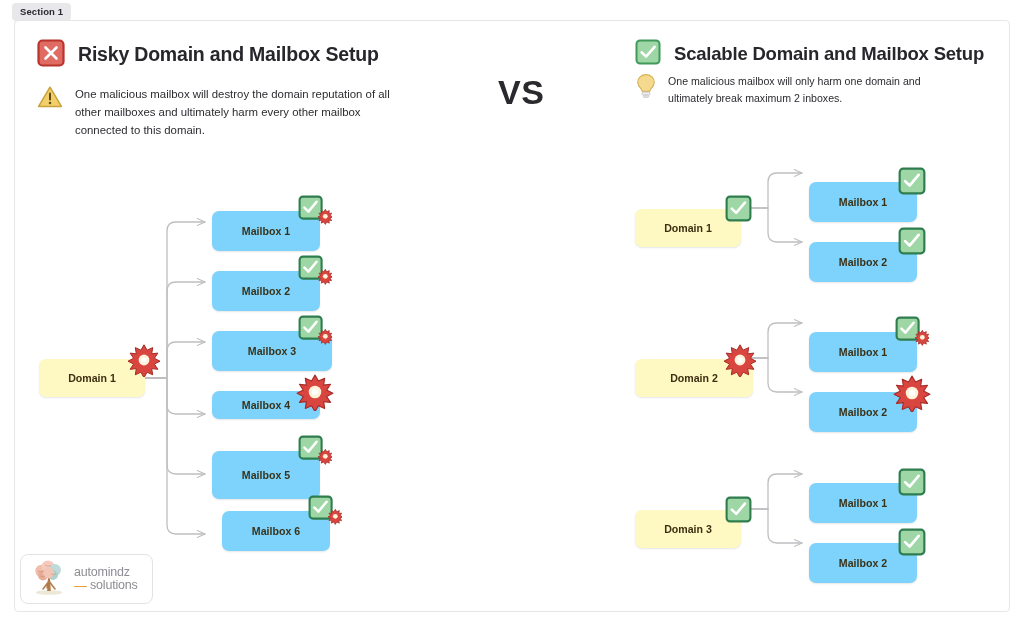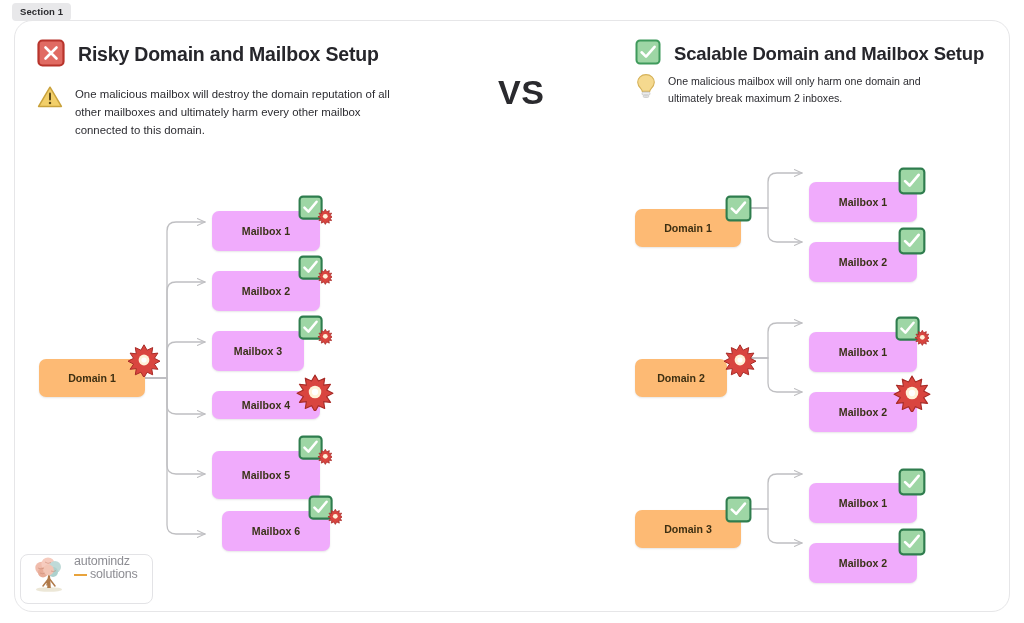--- a/index.html
+++ b/index.html
@@ -16,21 +16,21 @@
     position:absolute;left:12px;top:3px;
     background:#e8e8ea;color:#2a2a2e;
     font-size:9.5px;font-weight:700;
     padding:3px 8px 4px 8px;border-radius:4px;
     letter-spacing:.1px;white-space:nowrap;
   }
 
   
   .card{
     position:absolute;left:14px;top:20px;width:996px;height:592px;
-    background:#ffffff;border:1px solid #e6e6e8;border-radius:18px;
+    background:#ffffff;border:1px solid #e6e6e8;border-radius:4px;
     box-sizing:border-box;
   }
 
   
   .panel-head{position:absolute;}
   .panel-head.left{left:22px;top:18px;width:470px;}
   .panel-head.right{left:620px;top:18px;width:380px;}
 
   .head-row{display:flex;align-items:center;gap:13px;}
   .head-title{
@@ -60,30 +60,30 @@
   .connectors{position:absolute;left:0;top:0;width:996px;height:592px;pointer-events:none;}
 
   
   .node{
     position:absolute;box-sizing:border-box;
     border-radius:7px;
     display:flex;align-items:center;justify-content:center;
     font-size:10.6px;font-weight:600;color:#3a3218;
     box-shadow:0 1px 2px rgba(0,0,0,.10);
   }
-  .node.domain{background:#fdba74;color:#3d2f12;}
-  .node.mailbox{background:#f0abfc;color:#3a3218;}
+  .node.domain{background:#fef9c3;color:#3d2f12;}
+  .node.mailbox{background:#7dd3fc;color:#3a3218;}
 
   .badge{position:absolute;}
 
   
   .logo{
     position:absolute;left:20px;top:554px;width:133px;height:50px;
     background:#fff;border:1px solid #e3e3e6;border-radius:8px;
-    display:flex;align-items:flex-start;gap:5px;padding-left:8px;
+    display:flex;align-items:center;gap:5px;padding-left:8px;
     box-sizing:border-box;
   }
   .logo-txt{display:flex;flex-direction:column;line-height:1.02;}
   .logo-l1{font-size:12.5px;color:#8d8d93;letter-spacing:-.2px;}
   .logo-l2{font-size:12.5px;color:#8d8d93;letter-spacing:-.2px;padding-left:16px;position:relative;}
   .logo-l2:before{
     content:"";position:absolute;left:0;top:52%;width:13px;height:1.6px;background:#e8a33c;
   }
 </style>
 </head>
@@ -201,21 +201,21 @@
           <rect x="1.6" y="1.6" width="22" height="22" rx="3.4" fill="#9ed6a5" stroke="#2f7d4e" stroke-width="2.1"></rect>
           <path d="M6.4 12.6 L10.4 16.6 L18.6 6.8" fill="none" stroke="#fff" stroke-width="2.5" stroke-linecap="round" stroke-linejoin="round"></path>
           <g transform="translate(19.5,13.5) scale(.46)">
             <path d="M17 1.8 l3.1 5.4 5.6-2.6 -1 6.2 6.2-.7 -3.5 5.2 5.6 2.9 -5.6 2.9 3.5 5.2 -6.2-.7 1 6.2 -5.6-2.6 -3.1 5.4 -3.1-5.4 -5.6 2.6 1-6.2 -6.2 .7 3.5-5.2 -5.6-2.9 5.6-2.9 -3.5-5.2 6.2 .7 -1-6.2 5.6 2.6Z" fill="#d9453f" stroke="#a82b27" stroke-width="1.6" stroke-linejoin="round"></path>
             <circle cx="17" cy="17" r="5.2" fill="#fff2d8"></circle>
           </g>
         </svg>
       </span>
     </div>
 
-    <div class="node mailbox" style="left:197px;top:310px;width:92px;height:40px;">
+    <div class="node mailbox" style="left:197px;top:310px;width:120px;height:40px;">
       <span>Mailbox 3</span>
       <span class="badge" style="left:86px;top:-16px;">
         <svg width="34" height="34" viewBox="0 0 34 34">
           <rect x="1.6" y="1.6" width="22" height="22" rx="3.4" fill="#9ed6a5" stroke="#2f7d4e" stroke-width="2.1"></rect>
           <path d="M6.4 12.6 L10.4 16.6 L18.6 6.8" fill="none" stroke="#fff" stroke-width="2.5" stroke-linecap="round" stroke-linejoin="round"></path>
           <g transform="translate(19.5,13.5) scale(.46)">
             <path d="M17 1.8 l3.1 5.4 5.6-2.6 -1 6.2 6.2-.7 -3.5 5.2 5.6 2.9 -5.6 2.9 3.5 5.2 -6.2-.7 1 6.2 -5.6-2.6 -3.1 5.4 -3.1-5.4 -5.6 2.6 1-6.2 -6.2 .7 3.5-5.2 -5.6-2.9 5.6-2.9 -3.5-5.2 6.2 .7 -1-6.2 5.6 2.6Z" fill="#d9453f" stroke="#a82b27" stroke-width="1.6" stroke-linejoin="round"></path>
             <circle cx="17" cy="17" r="5.2" fill="#fff2d8"></circle>
           </g>
         </svg>
@@ -282,21 +282,21 @@
     <div class="node mailbox" style="left:794px;top:221px;width:108px;height:40px;">
       <span>Mailbox 2</span>
       <span class="badge" style="left:89px;top:-15px;">
         <svg width="28" height="28" viewBox="0 0 27 27">
           <rect x="1.6" y="1.6" width="23.8" height="23.8" rx="3.4" fill="#9ed6a5" stroke="#2f7d4e" stroke-width="2.1"></rect>
           <path d="M6.8 13.6 L11.2 17.9 L19.9 7.6" fill="none" stroke="#fff" stroke-width="2.6" stroke-linecap="round" stroke-linejoin="round"></path>
         </svg>
       </span>
     </div>
 
-    <div class="node domain" style="left:620px;top:338px;width:92px;height:38px;">
+    <div class="node domain" style="left:620px;top:338px;width:118px;height:38px;">
       <span>Domain 2</span>
       <span class="badge" style="left:88px;top:-16px;">
         <svg width="34" height="34" viewBox="0 0 34 34">
           <path d="M17 1.8 l3.1 5.4 5.6-2.6 -1 6.2 6.2-.7 -3.5 5.2 5.6 2.9 -5.6 2.9 3.5 5.2 -6.2-.7 1 6.2 -5.6-2.6 -3.1 5.4 -3.1-5.4 -5.6 2.6 1-6.2 -6.2 .7 3.5-5.2 -5.6-2.9 5.6-2.9 -3.5-5.2 6.2 .7 -1-6.2 5.6 2.6Z" fill="#d9453f" stroke="#a82b27" stroke-width="1" stroke-linejoin="round"></path>
           <circle cx="17" cy="17" r="5.4" fill="#fff2d8"></circle>
           <circle cx="17" cy="17" r="2.6" fill="#fff"></circle>
         </svg>
       </span>
     </div>
     <div class="node mailbox" style="left:794px;top:311px;width:108px;height:40px;">

